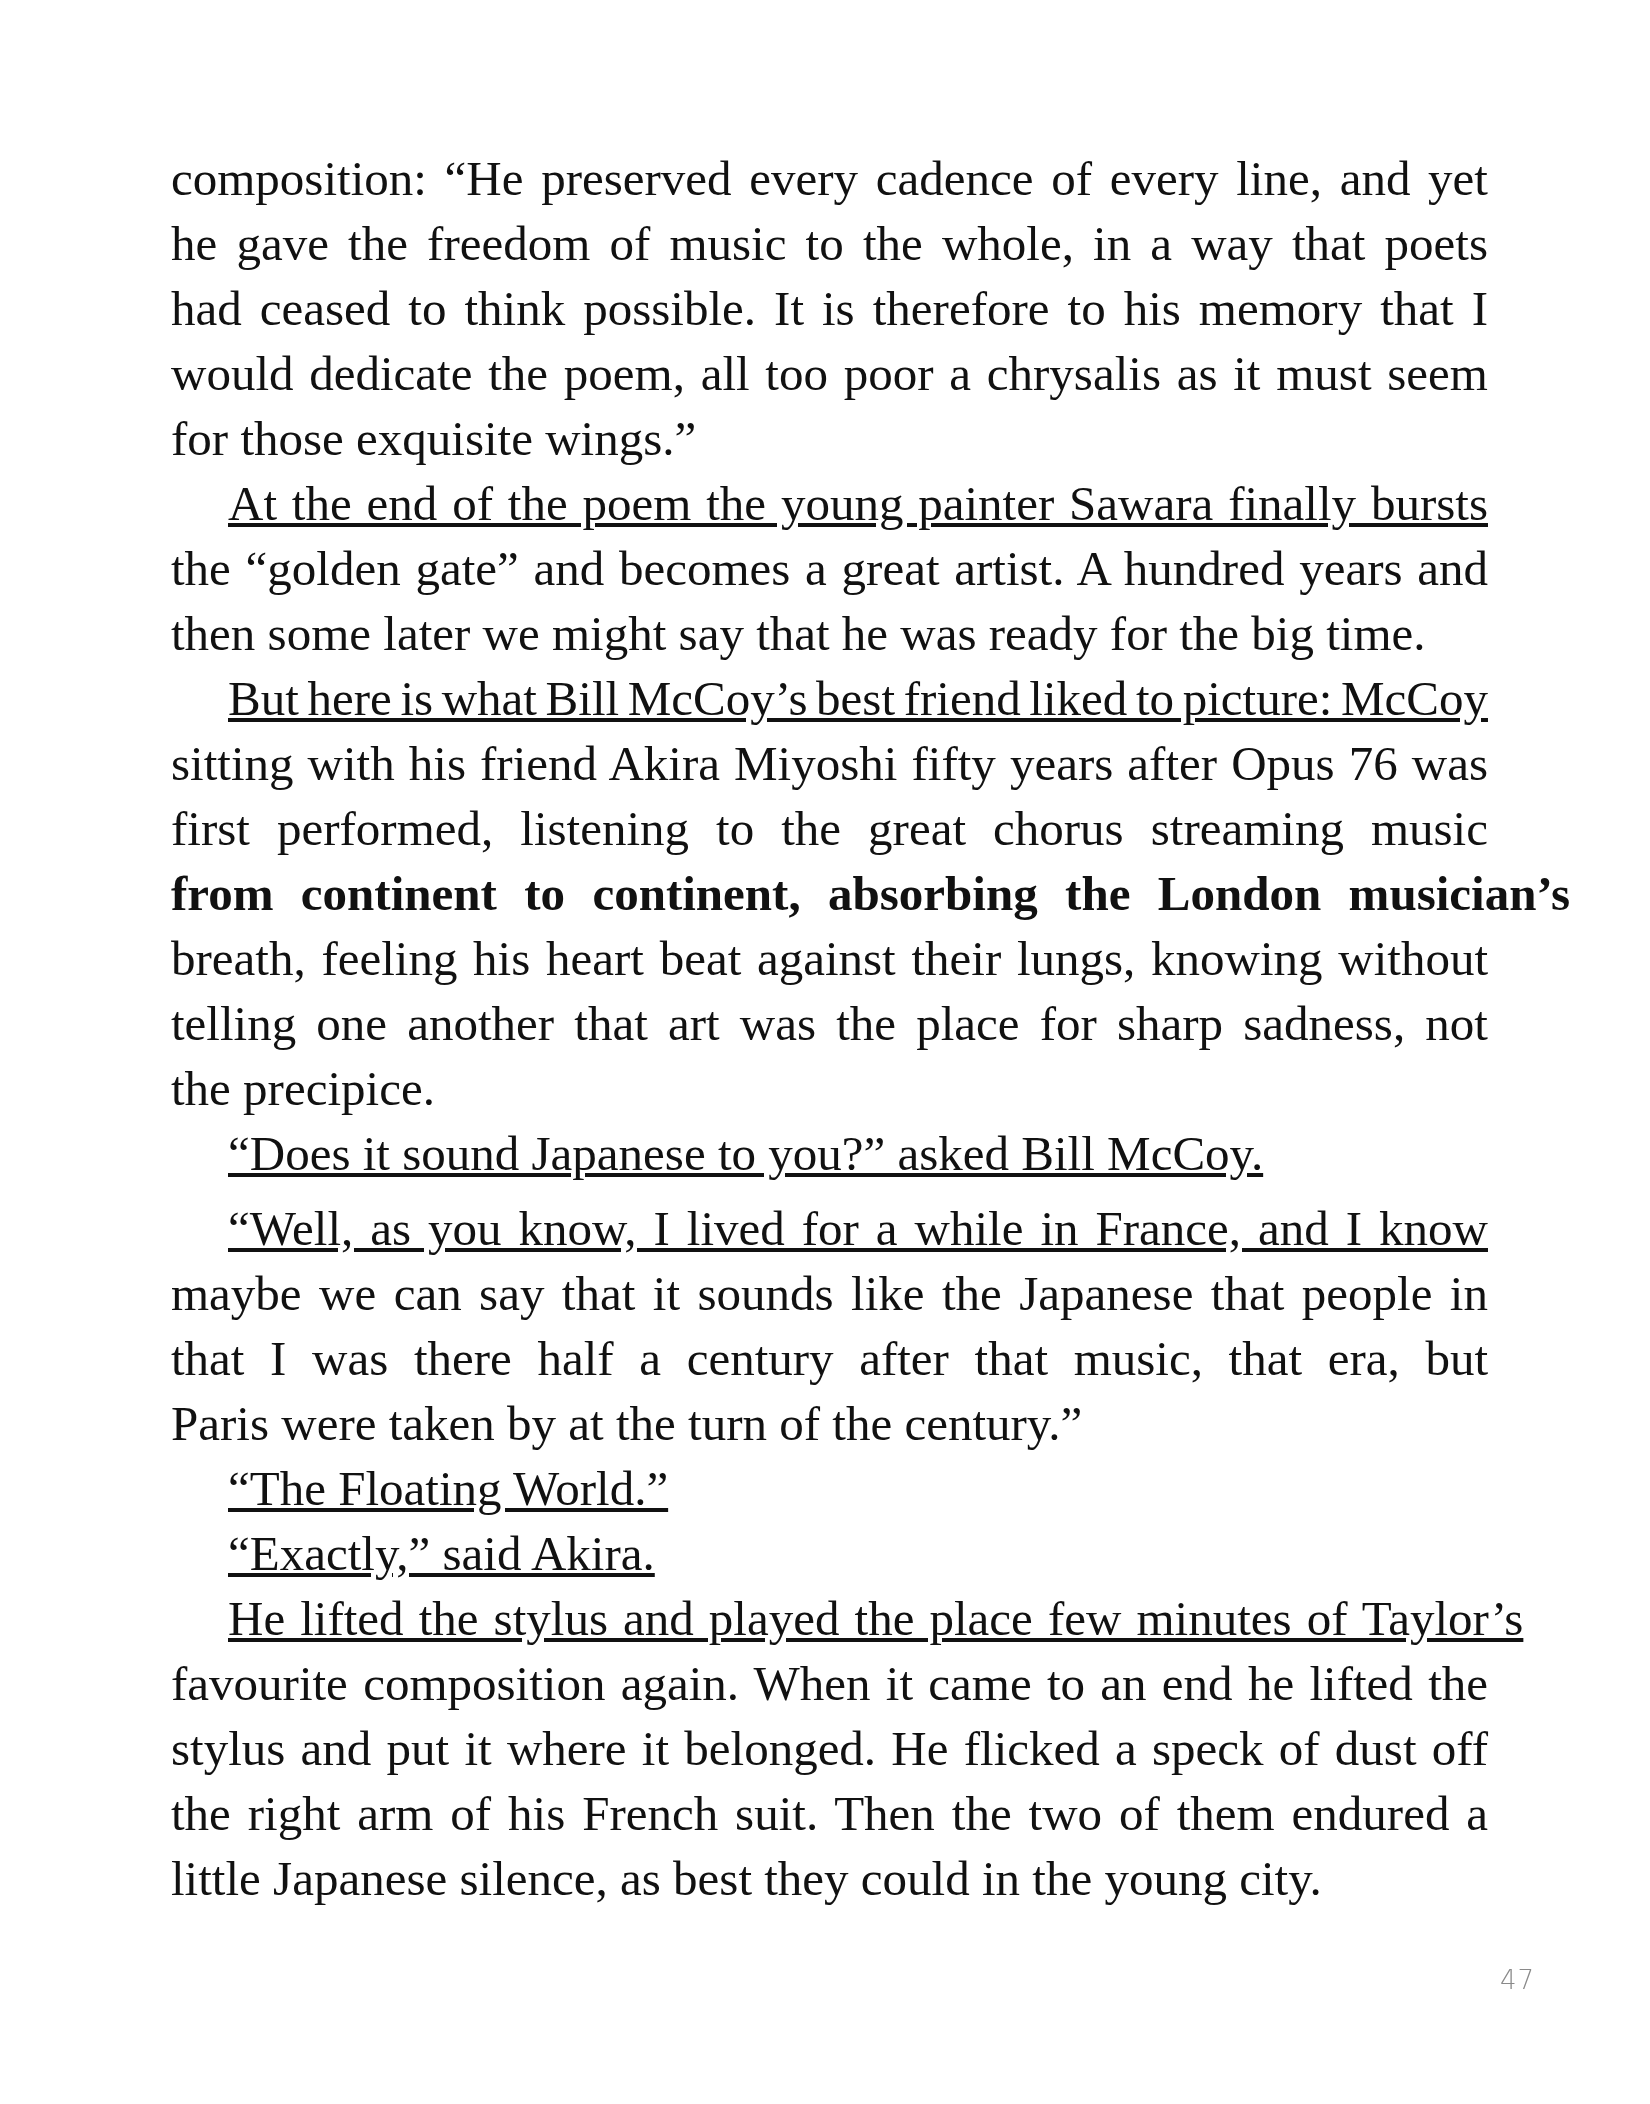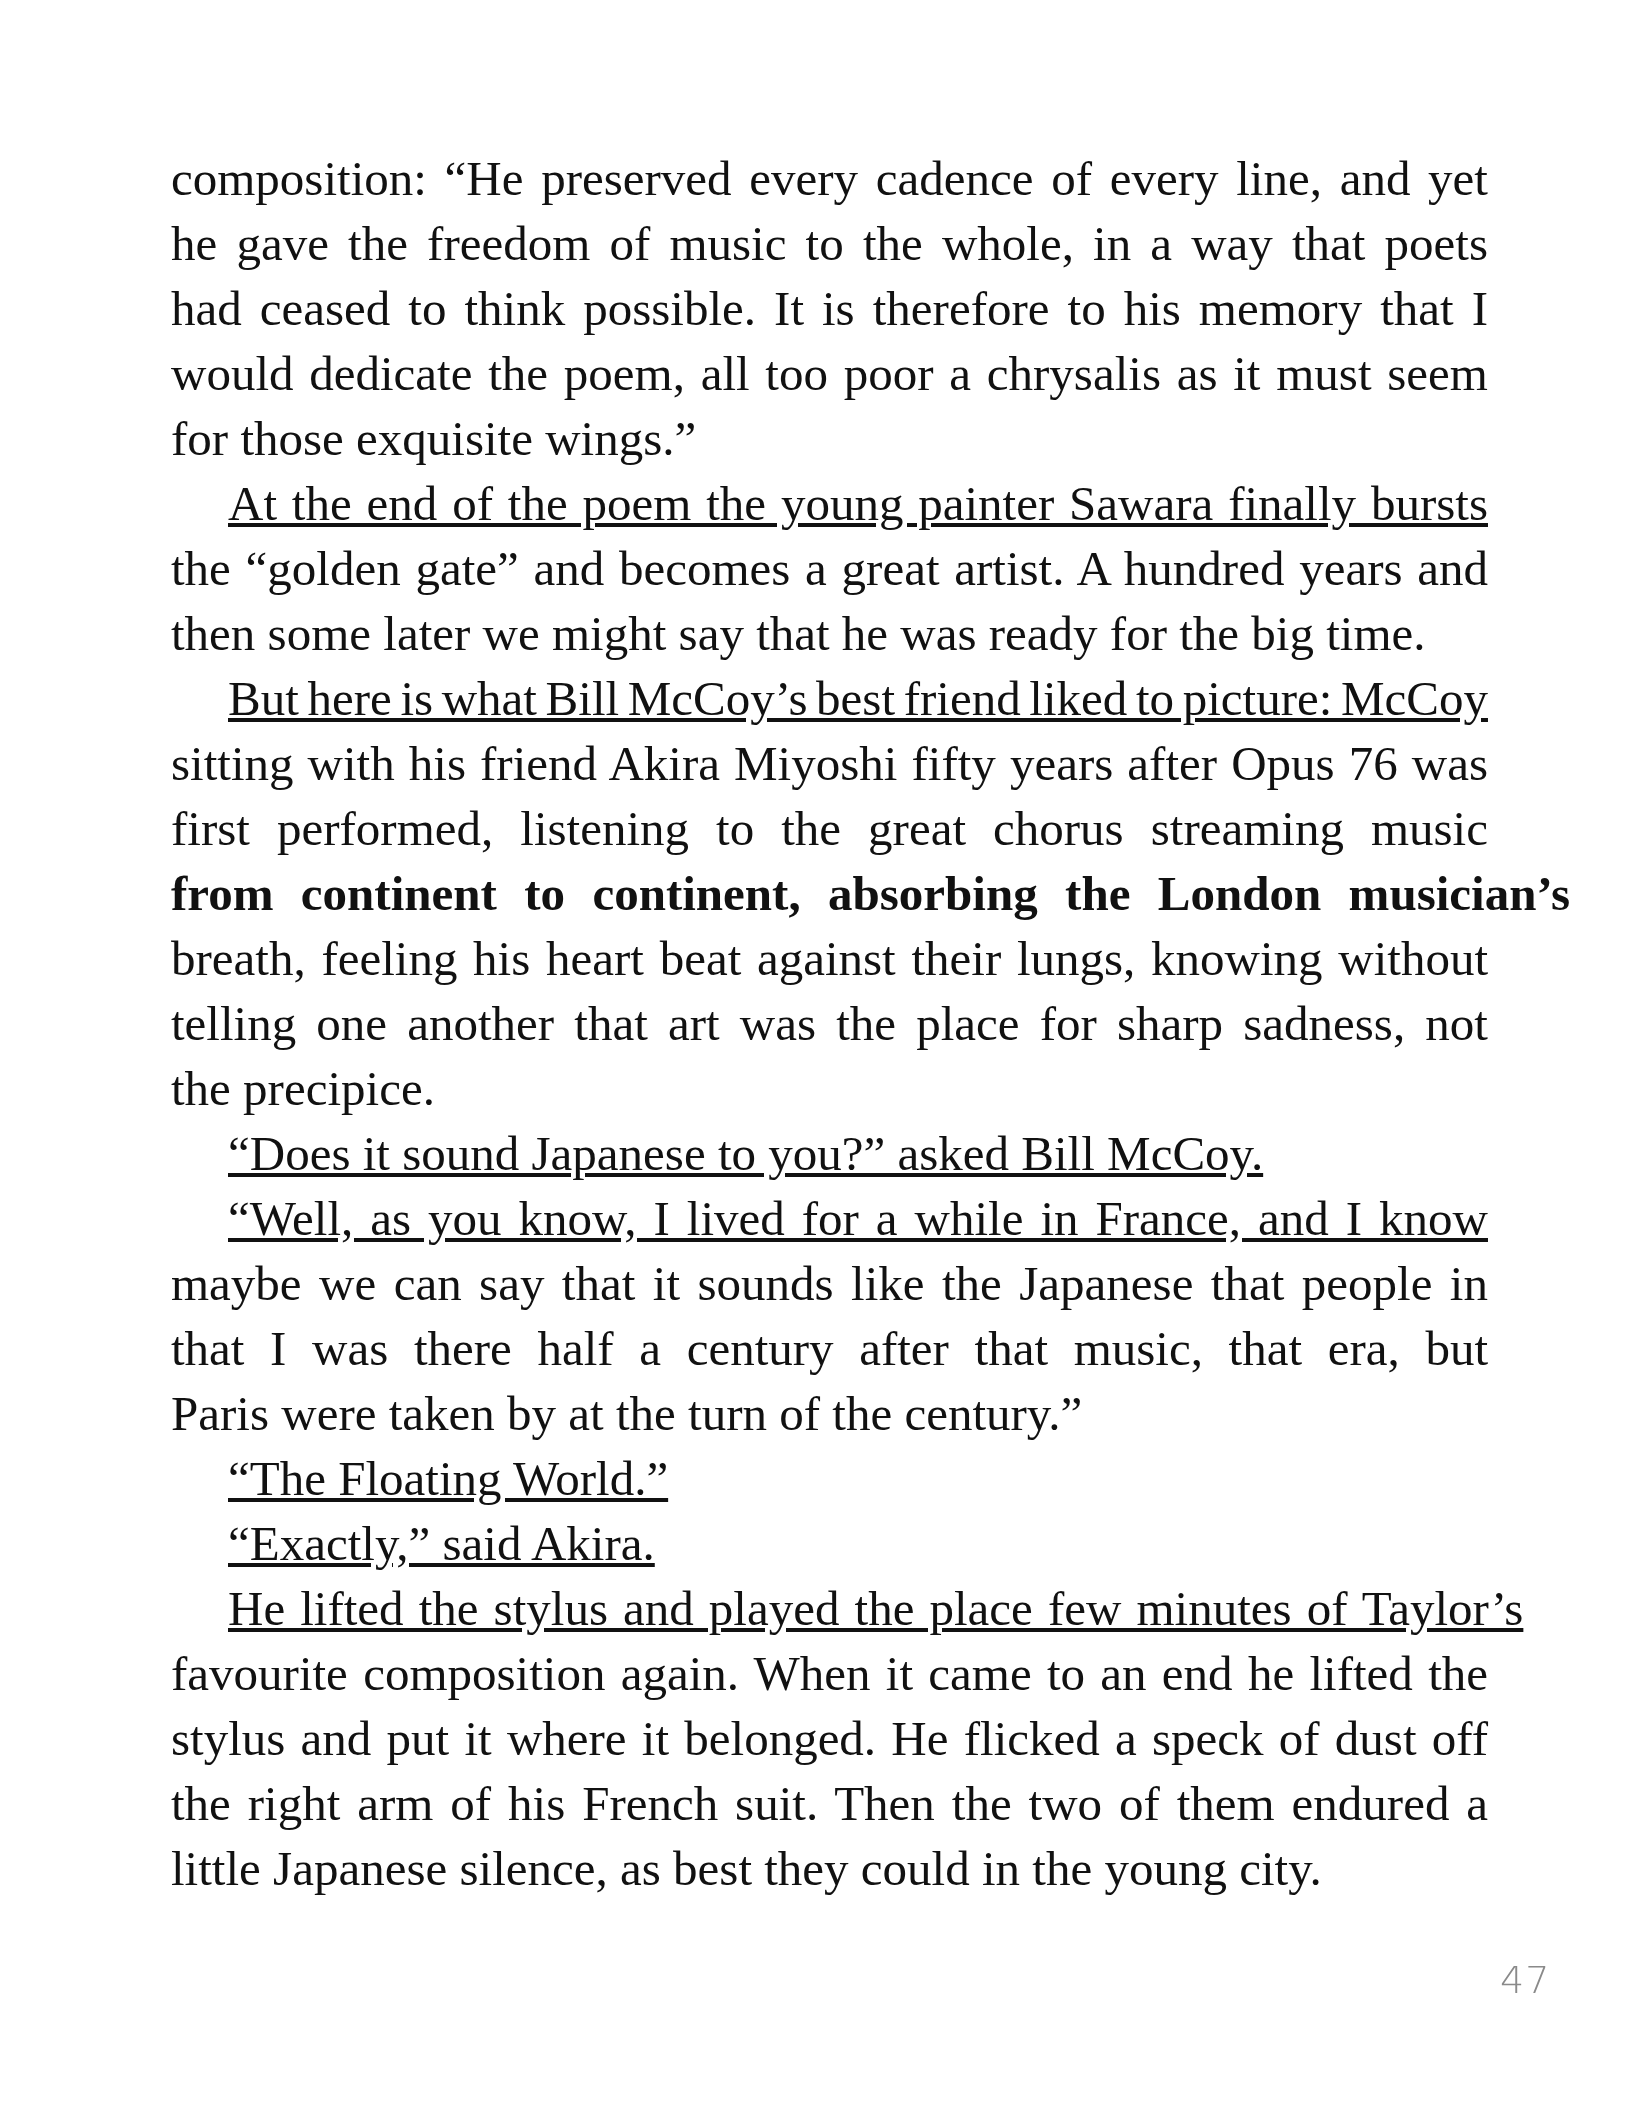--- a/index.html
+++ b/index.html
@@ -46,21 +46,21 @@
   .line.indent {
     padding-left: 57px;
     text-decoration: underline;
   }
   .page-number {
     position: absolute;
     left: 1500px;
     top: 1962px;
     width: 50px;
     font-family: "DejaVu Sans", "Liberation Sans", sans-serif;
-    font-size: 38px;
+    font-size: 26px;
     line-height: 36px;
     font-weight: 300;
     color: #8a8a8a;
     letter-spacing: 1px;
   }
 </style>
 </head>
 <body>
 
 <div class="page">
@@ -74,21 +74,21 @@
       <span class="line" style="word-spacing: 2.47px; text-align: left; text-align-last: left;">the “golden gate” and becomes a great artist. A hundred years and</span>
       <span class="line last">then some later we might say that he was ready for the big time.</span>
       <span class="line indent" style="word-spacing: -3.61px; text-align: left; text-align-last: left;">But here is what Bill McCoy’s best friend liked to picture: McCoy</span>
       <span class="line" style="word-spacing: 1.82px; text-align: left; text-align-last: left;">sitting with his friend Akira Miyoshi fifty years after Opus 76 was</span>
       <span class="line" style="word-spacing: 14.77px; text-align: left; text-align-last: left;">first performed, listening to the great chorus streaming music</span>
       <span class="line" style="word-spacing: 15.12px; text-align: right; text-align-last: left; font-weight: bold;">from continent to continent, absorbing the London musician’s</span>
       <span class="line" style="word-spacing: 3.45px; text-align: left; text-align-last: left;">breath, feeling his heart beat against their lungs, knowing without</span>
       <span class="line" style="word-spacing: 7.9px; text-align: right; text-align-last: left;">telling one another that art was the place for sharp sadness, not</span>
       <span class="line last">the precipice.</span>
       <span class="line indent last">“Does it sound Japanese to you?” asked Bill McCoy.</span>
-      <span class="line indent" style="word-spacing: 4.73px; text-align: right; text-align-last: left;">“Well, as you know, I lived for a while in France, and I know</span>
+      <span class="line indent" style="word-spacing: 4.73px; text-align: right; text-align-last: left; margin-top: 10px;">“Well, as you know, I lived for a while in France, and I know</span>
       <span class="line" style="word-spacing: 5.2px; text-align: left; text-align-last: left;">maybe we can say that it sounds like the Japanese that people in</span>
       <span class="line" style="word-spacing: 13.38px; text-align: left; text-align-last: left;">that I was there half a century after that music, that era, but</span>
       <span class="line last">Paris were taken by at the turn of the century.”</span>
       <span class="line indent last">“The Floating World.”</span>
       <span class="line indent last">“Exactly,” said Akira.</span>
       <span class="line indent" style="word-spacing: 2.82px; text-align: left; text-align-last: left;">He lifted the stylus and played the place few minutes of Taylor’s</span>
       <span class="line" style="word-spacing: 3.04px; text-align: left; text-align-last: left;">favourite composition again. When it came to an end he lifted the</span>
       <span class="line" style="word-spacing: 2.98px; text-align: left; text-align-last: left;">stylus and put it where it belonged. He flicked a speck of dust off</span>
       <span class="line" style="word-spacing: 4.66px; text-align: left; text-align-last: left;">the right arm of his French suit. Then the two of them endured a</span>
       <span class="line last">little Japanese silence, as best they could in the young city.</span>

